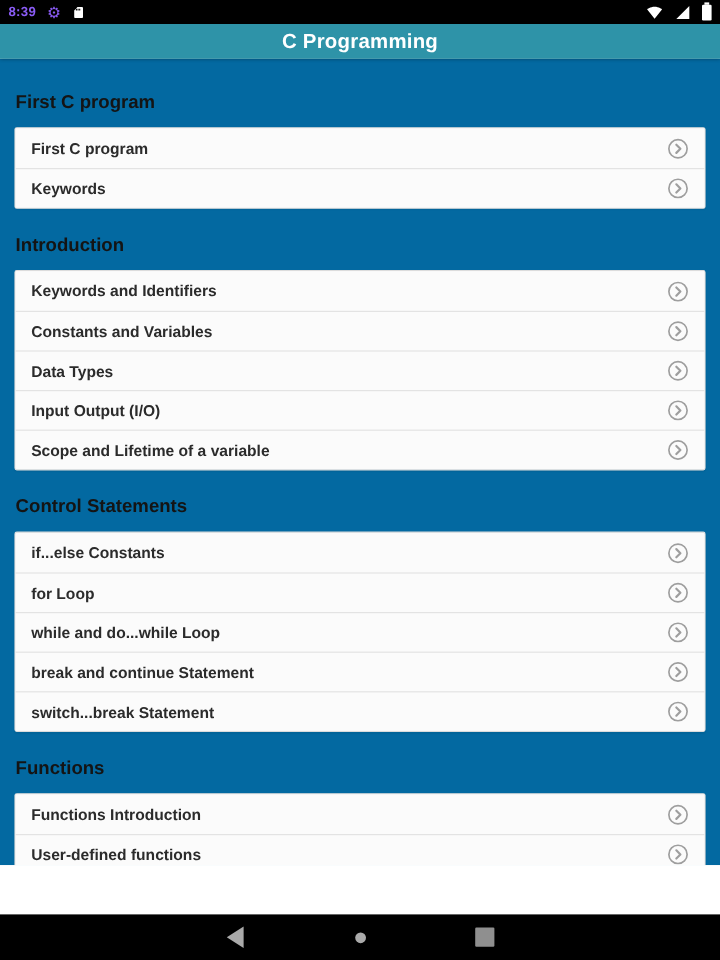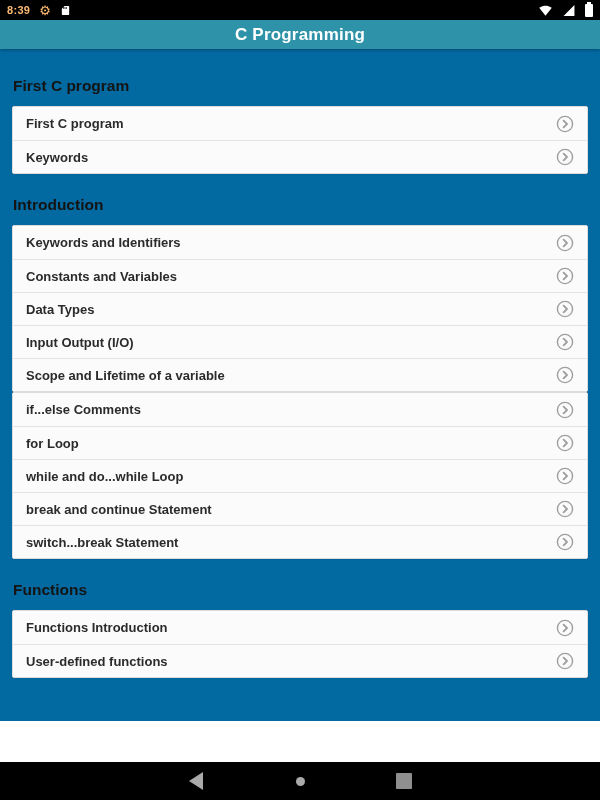--- a/index.html
+++ b/index.html
@@ -10,21 +10,21 @@
     position: relative;
     width: 600px; height: 800px;
     margin: 0 auto;
     background: #fff;
     display: flex; flex-direction: column;
     overflow: hidden;
   }
 
   
   .status-bar {
-    height: 20px; background: #000; color: #fdba74;
+    height: 20px; background: #000; color: #8b5cf6;
     display: flex; align-items: center; justify-content: space-between;
     padding: 0 7px; flex: 0 0 auto;
   }
   .sb-left, .sb-right { display: flex; align-items: center; gap: 9px; }
   .sb-time { font-size: 11px; font-weight: bold; letter-spacing: .3px; }
   .sb-gear { font-size: 13px; line-height: 1; }
   .sb-svg { display: block; }
   .battery {
     width: 8px; height: 13px; background: #fff; border-radius: 1px;
     position: relative;
@@ -199,23 +199,24 @@
           <div class="row">
             <span class="row-label">Scope and Lifetime of a variable</span>
             <span class="chev">
               <svg width="18" height="18" viewBox="0 0 18 18">
                 <circle cx="9" cy="9" r="7.6" fill="none" stroke="#9e9e9e" stroke-width="1.4"></circle>
                 <path d="M7.6 5.6 L11 9 L7.6 12.4" fill="none" stroke="#9e9e9e" stroke-width="1.8" stroke-linecap="round" stroke-linejoin="round"></path>
               </svg>
             </span>
           </div>
         </div>
-        <div class="card">
-          <div class="row">
-            <span class="row-label">if...else Comments</span>
+        <h2 class="section-title">Control Statements</h2>
+        <div class="card">
+          <div class="row">
+            <span class="row-label">if...else Constants</span>
             <span class="chev">
               <svg width="18" height="18" viewBox="0 0 18 18">
                 <circle cx="9" cy="9" r="7.6" fill="none" stroke="#9e9e9e" stroke-width="1.4"></circle>
                 <path d="M7.6 5.6 L11 9 L7.6 12.4" fill="none" stroke="#9e9e9e" stroke-width="1.8" stroke-linecap="round" stroke-linejoin="round"></path>
               </svg>
             </span>
           </div>
           <div class="row">
             <span class="row-label">for Loop</span>
             <span class="chev">

